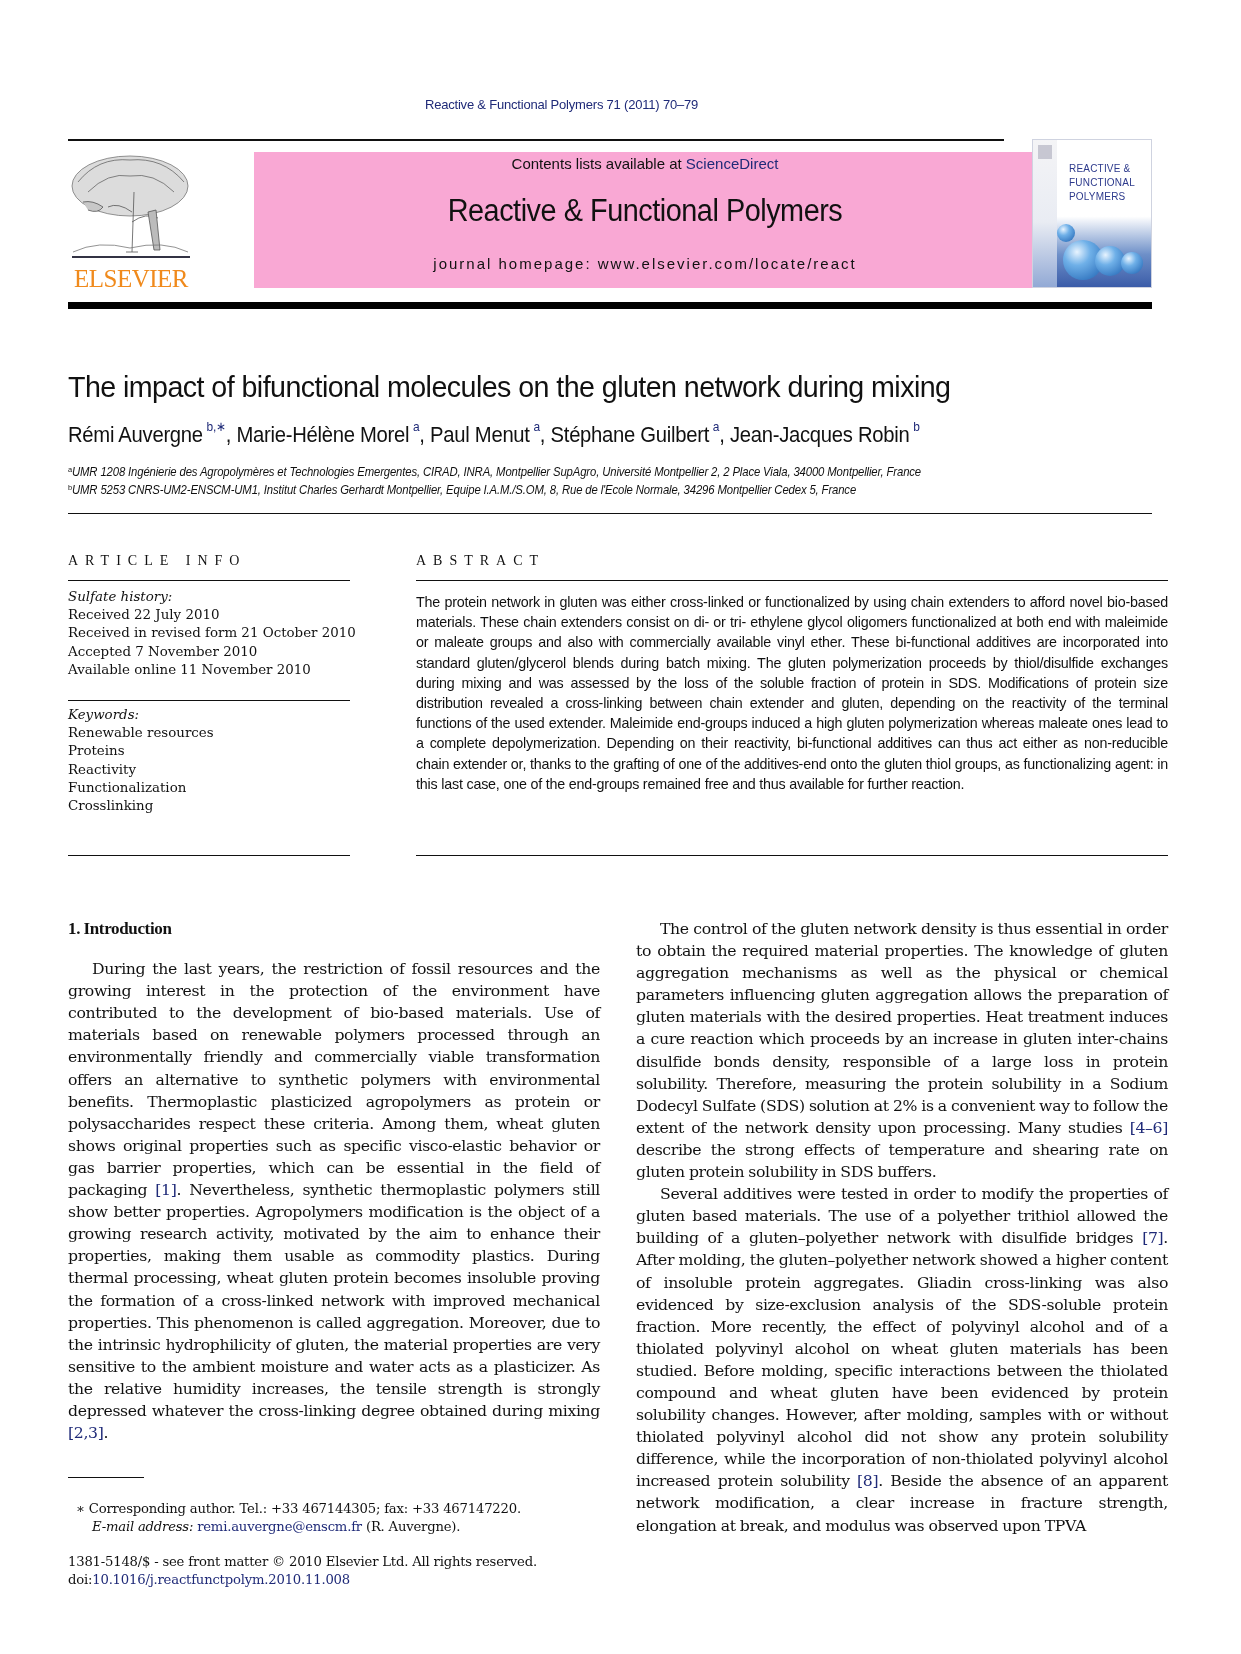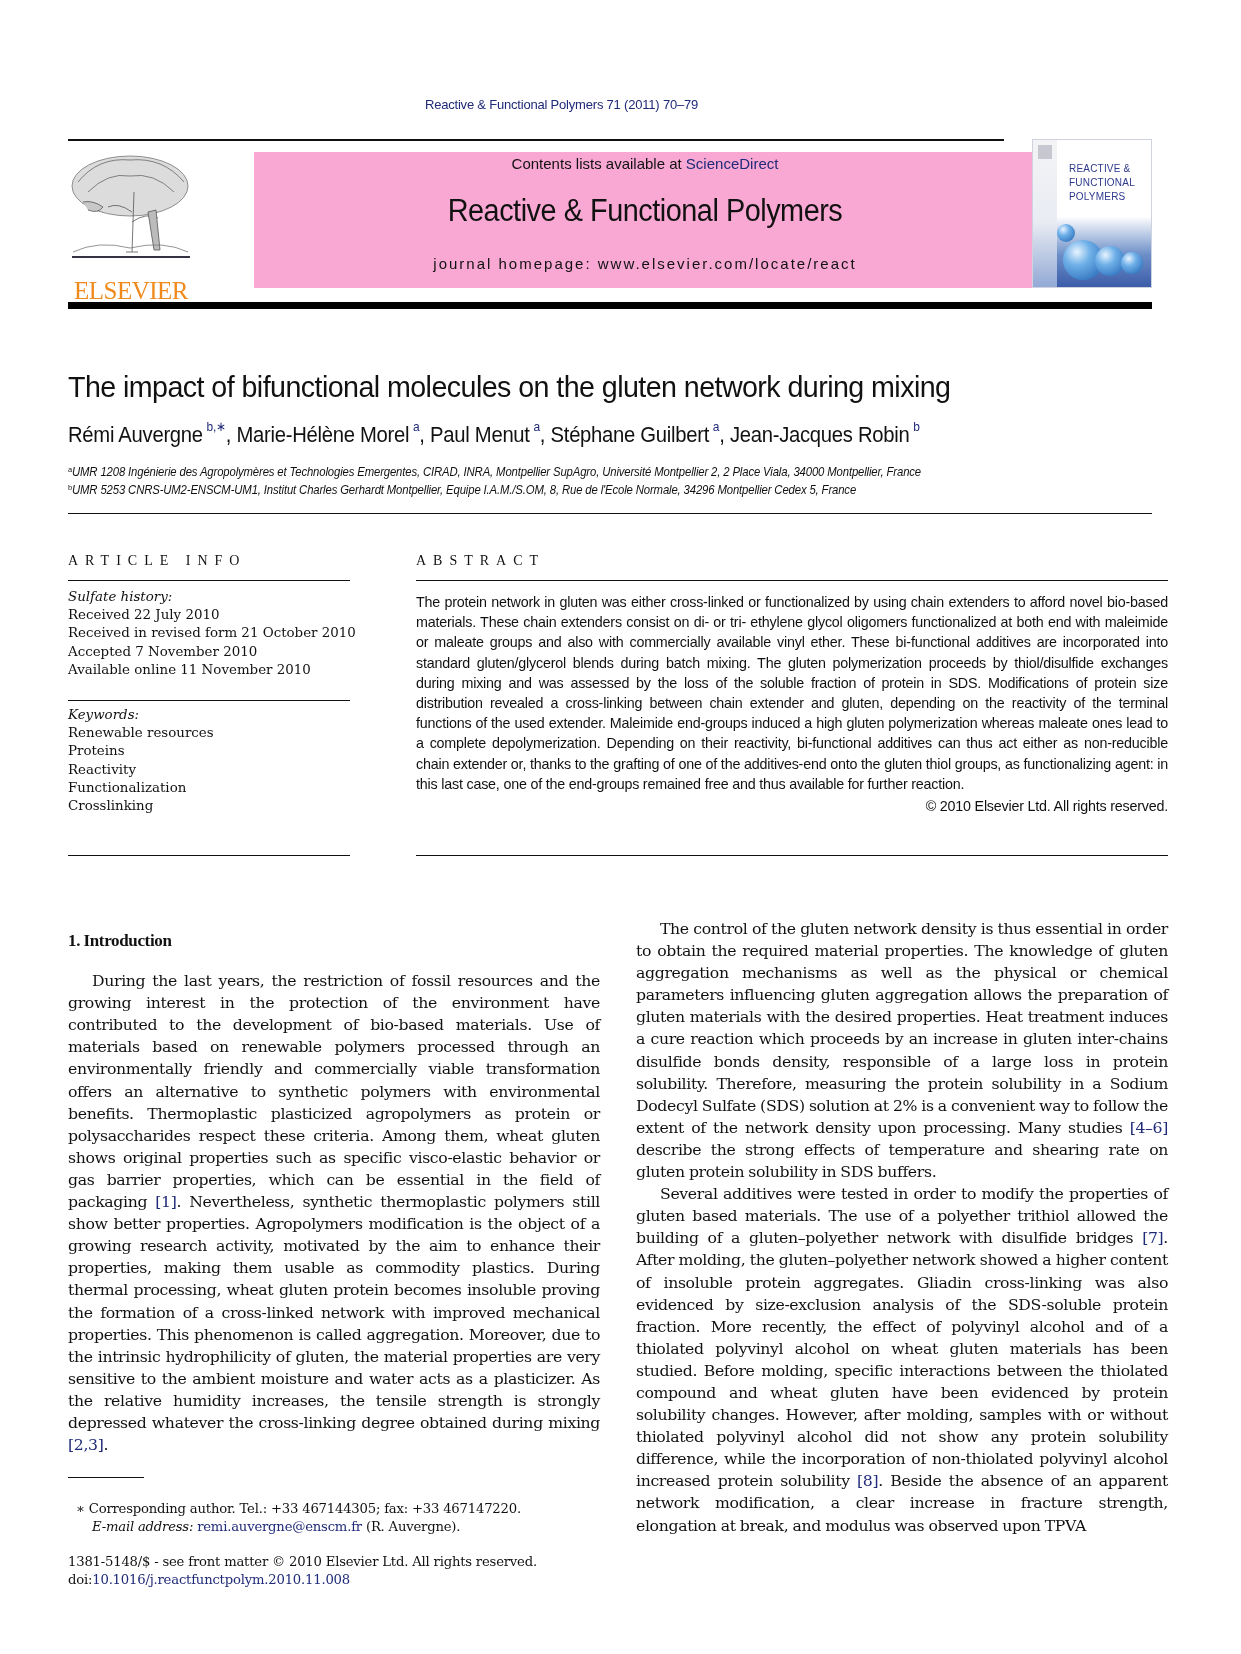--- a/index.html
+++ b/index.html
@@ -9,21 +9,21 @@
   a, .link { color:#1f2a78; text-decoration:none; }
 
   .running-head { left:0; width:1123px; top:97px; text-align:center; font-size:13px; color:#1f2a78;
                   font-family:"Liberation Sans", sans-serif; letter-spacing:-0.2px; }
   .rule-thin { background:#111; height:1.6px; }
   .rule-thick { background:#000; height:7px; }
 
   .logo { left:68px; top:152px; width:126px; height:136px; }
   .logo .tree { width:124px; height:108px; }
   .logo .word { font-family:"Liberation Serif", serif; color:#f08a1c; font-size:25px; letter-spacing:-0.5px;
-                line-height:26px; margin-top:14px; text-align:center; }
+                line-height:26px; margin-top:2px; text-align:center; }
 
   .band { left:222px; top:152px; width:782px; height:136px; background:#f9a8d4; text-align:center;margin-left:32px; }
   .band .contents { margin-top:3px; font-family:"Liberation Sans", sans-serif; font-size:15px; color:#111; }
   .band .contents .sd { color:#1f2a78; }
   .band .jtitle { margin-top:21px; font-size:31px; font-family:"Liberation Sans", sans-serif; font-weight:normal; letter-spacing:-0.5px; transform:scaleX(0.93); }
   .band .homepage { margin-top:26px; font-family:"Liberation Sans", sans-serif; font-size:15px; letter-spacing:2px; }
 
   .cover { left:1032px; top:139px; width:120px; height:149px; border:1px solid #cfd3e0; box-sizing:border-box;
            background:linear-gradient(to bottom, #ffffff 0%, #ffffff 52%, #c7d4ea 62%, #6d8fc8 78%, #3b5ca8 100%); overflow:hidden;padding-left:33px; }
   .cover .side { position:absolute; left:0; top:0; width:24px; height:149px; background:linear-gradient(to bottom,#f4f4f6 0%, #e9ecf3 55%, #8fa7d4 100%); }
@@ -46,21 +46,21 @@
   .info .it { font-style:italic; }
   .info div { white-space:nowrap; }
 
   .abstract { left:416px; top:592px; width:752px; font-size:14.3px; line-height:20.2px; text-align:justify;
               font-family:"Liberation Sans", sans-serif; letter-spacing:-0.2px; }
   .copyright-line { text-align:right; margin-top:2px; }
 
   .col { width:532px; font-size:15.7px; line-height:22.1px; text-align:justify; font-family:"DejaVu Serif", serif;
          letter-spacing:-0.35px; word-spacing:-0.5px; }
   .col p { margin:0; text-indent:24px; }
-  .h1 { font-family:"Liberation Serif", serif; font-weight:bold; font-size:17px;margin-top:12px; }
+  .h1 { font-family:"Liberation Serif", serif; font-weight:bold; font-size:17px; }
 
   .foot { left:68px; font-size:13.2px; line-height:18px; font-family:"DejaVu Serif", serif; white-space:nowrap; letter-spacing:-0.2px; }
   .foot .it { font-style:italic; }
 </style>
 </head>
 <body>
 
 <div class="abs running-head">Reactive &amp; Functional Polymers 71 (2011) 70–79</div>
 
 <div class="abs rule-thin" style="left:68px; top:139px; width:936px;"></div>
@@ -143,21 +143,20 @@
   <div>Reactivity</div>
   <div>Functionalization</div>
   <div>Crosslinking</div>
 </div>
 <div class="abs rule-thin" style="left:68px; top:855px; width:282px; height:1.3px;"></div>
 
 <div class="abs sec-head" style="left:416px; top:553px;">ABSTRACT</div>
 <div class="abs rule-thin" style="left:416px; top:580px; width:752px; height:1.3px;"></div>
 <div class="abs abstract">
   <div>The protein network in gluten was either cross-linked or functionalized by using chain extenders to afford novel bio-based materials. These chain extenders consist on di- or tri- ethylene glycol oligomers functionalized at both end with maleimide or maleate groups and also with commercially available vinyl ether. These bi-functional additives are incorporated into standard gluten/glycerol blends during batch mixing. The gluten polymerization proceeds by thiol/disulfide exchanges during mixing and was assessed by the loss of the soluble fraction of protein in SDS. Modifications of protein size distribution revealed a cross-linking between chain extender and gluten, depending on the reactivity of the terminal functions of the used extender. Maleimide end-groups induced a high gluten polymerization whereas maleate ones lead to a complete depolymerization. Depending on their reactivity, bi-functional additives can thus act either as non-reducible chain extender or, thanks to the grafting of one of the additives-end onto the gluten thiol groups, as functionalizing agent: in this last case, one of the end-groups remained free and thus available for further reaction.</div>
-  <div class="copyright-line">© 2010 Elsevier Ltd. All rights reserved.</div>
 </div>
 <div class="abs rule-thin" style="left:416px; top:855px; width:752px; height:1.3px;"></div>
 
 <div class="abs col" style="left:68px; top:918px;">
   <div class="h1" style="margin-bottom:18px;">1. Introduction</div>
   <p><span>During the last years, the restriction of fossil resources and the growing interest in the protection of the environment have contributed to the development of bio-based materials. Use of materials based on renewable polymers processed through an environmentally friendly and commercially viable transformation offers an alternative to synthetic polymers with environmental benefits. Thermoplastic plasticized agropolymers as protein or polysaccharides respect these criteria. Among them, wheat gluten shows original properties such as specific visco-elastic behavior or gas barrier properties, which can be essential in the field of packaging </span><span class="link">[1]</span><span>. Nevertheless, synthetic thermoplastic polymers still show better properties. Agropolymers modification is the object of a growing research activity, motivated by the aim to enhance their properties, making them usable as commodity plastics. During thermal processing, wheat gluten protein becomes insoluble proving the formation of a cross-linked network with improved mechanical properties. This phenomenon is called aggregation. Moreover, due to the intrinsic hydrophilicity of gluten, the material properties are very sensitive to the ambient moisture and water acts as a plasticizer. As the relative humidity increases, the tensile strength is strongly depressed whatever the cross-linking degree obtained during mixing </span><span class="link">[2,3]</span><span>.</span></p>
 </div>
 
 <div class="abs col" style="left:636px; top:918px;">
   <p><span>The control of the gluten network density is thus essential in order to obtain the required material properties. The knowledge of gluten aggregation mechanisms as well as the physical or chemical parameters influencing gluten aggregation allows the preparation of gluten materials with the desired properties. Heat treatment induces a cure reaction which proceeds by an increase in gluten inter-chains disulfide bonds density, responsible of a large loss in protein solubility. Therefore, measuring the protein solubility in a Sodium Dodecyl Sulfate (SDS) solution at 2% is a convenient way to follow the extent of the network density upon processing. Many studies </span><span class="link">[4–6]</span><span> describe the strong effects of temperature and shearing rate on gluten protein solubility in SDS buffers.</span></p>

